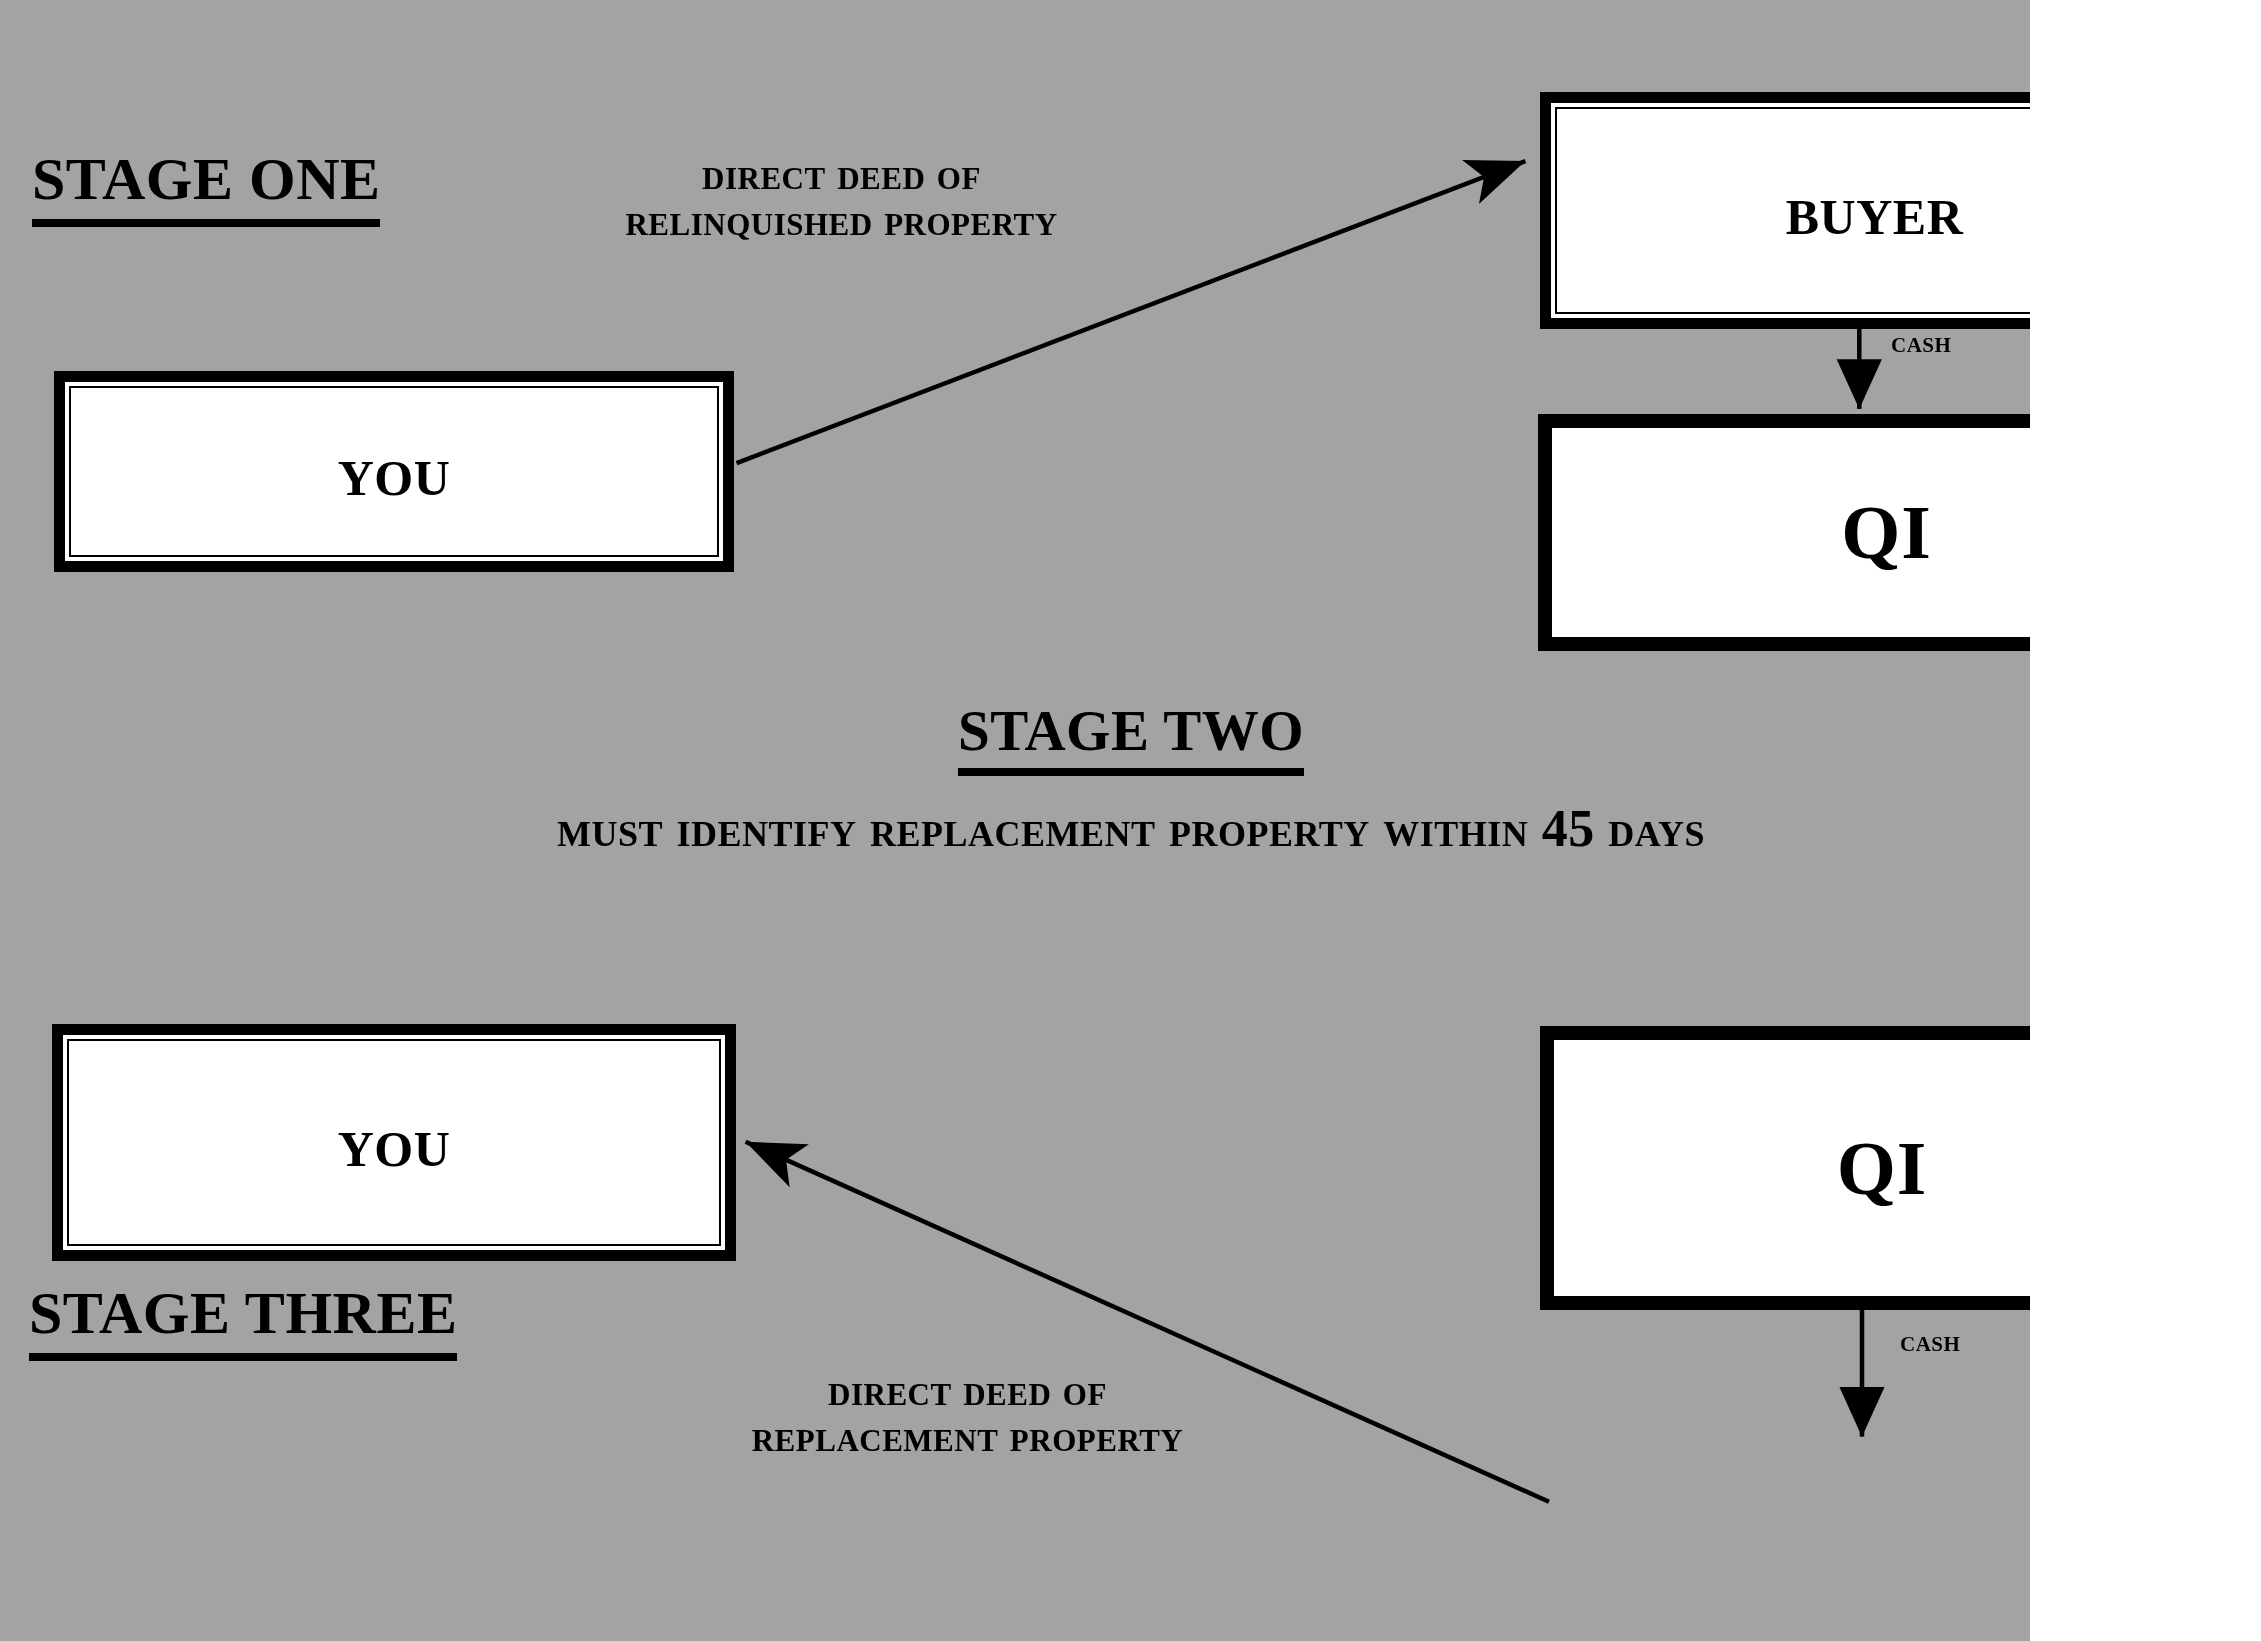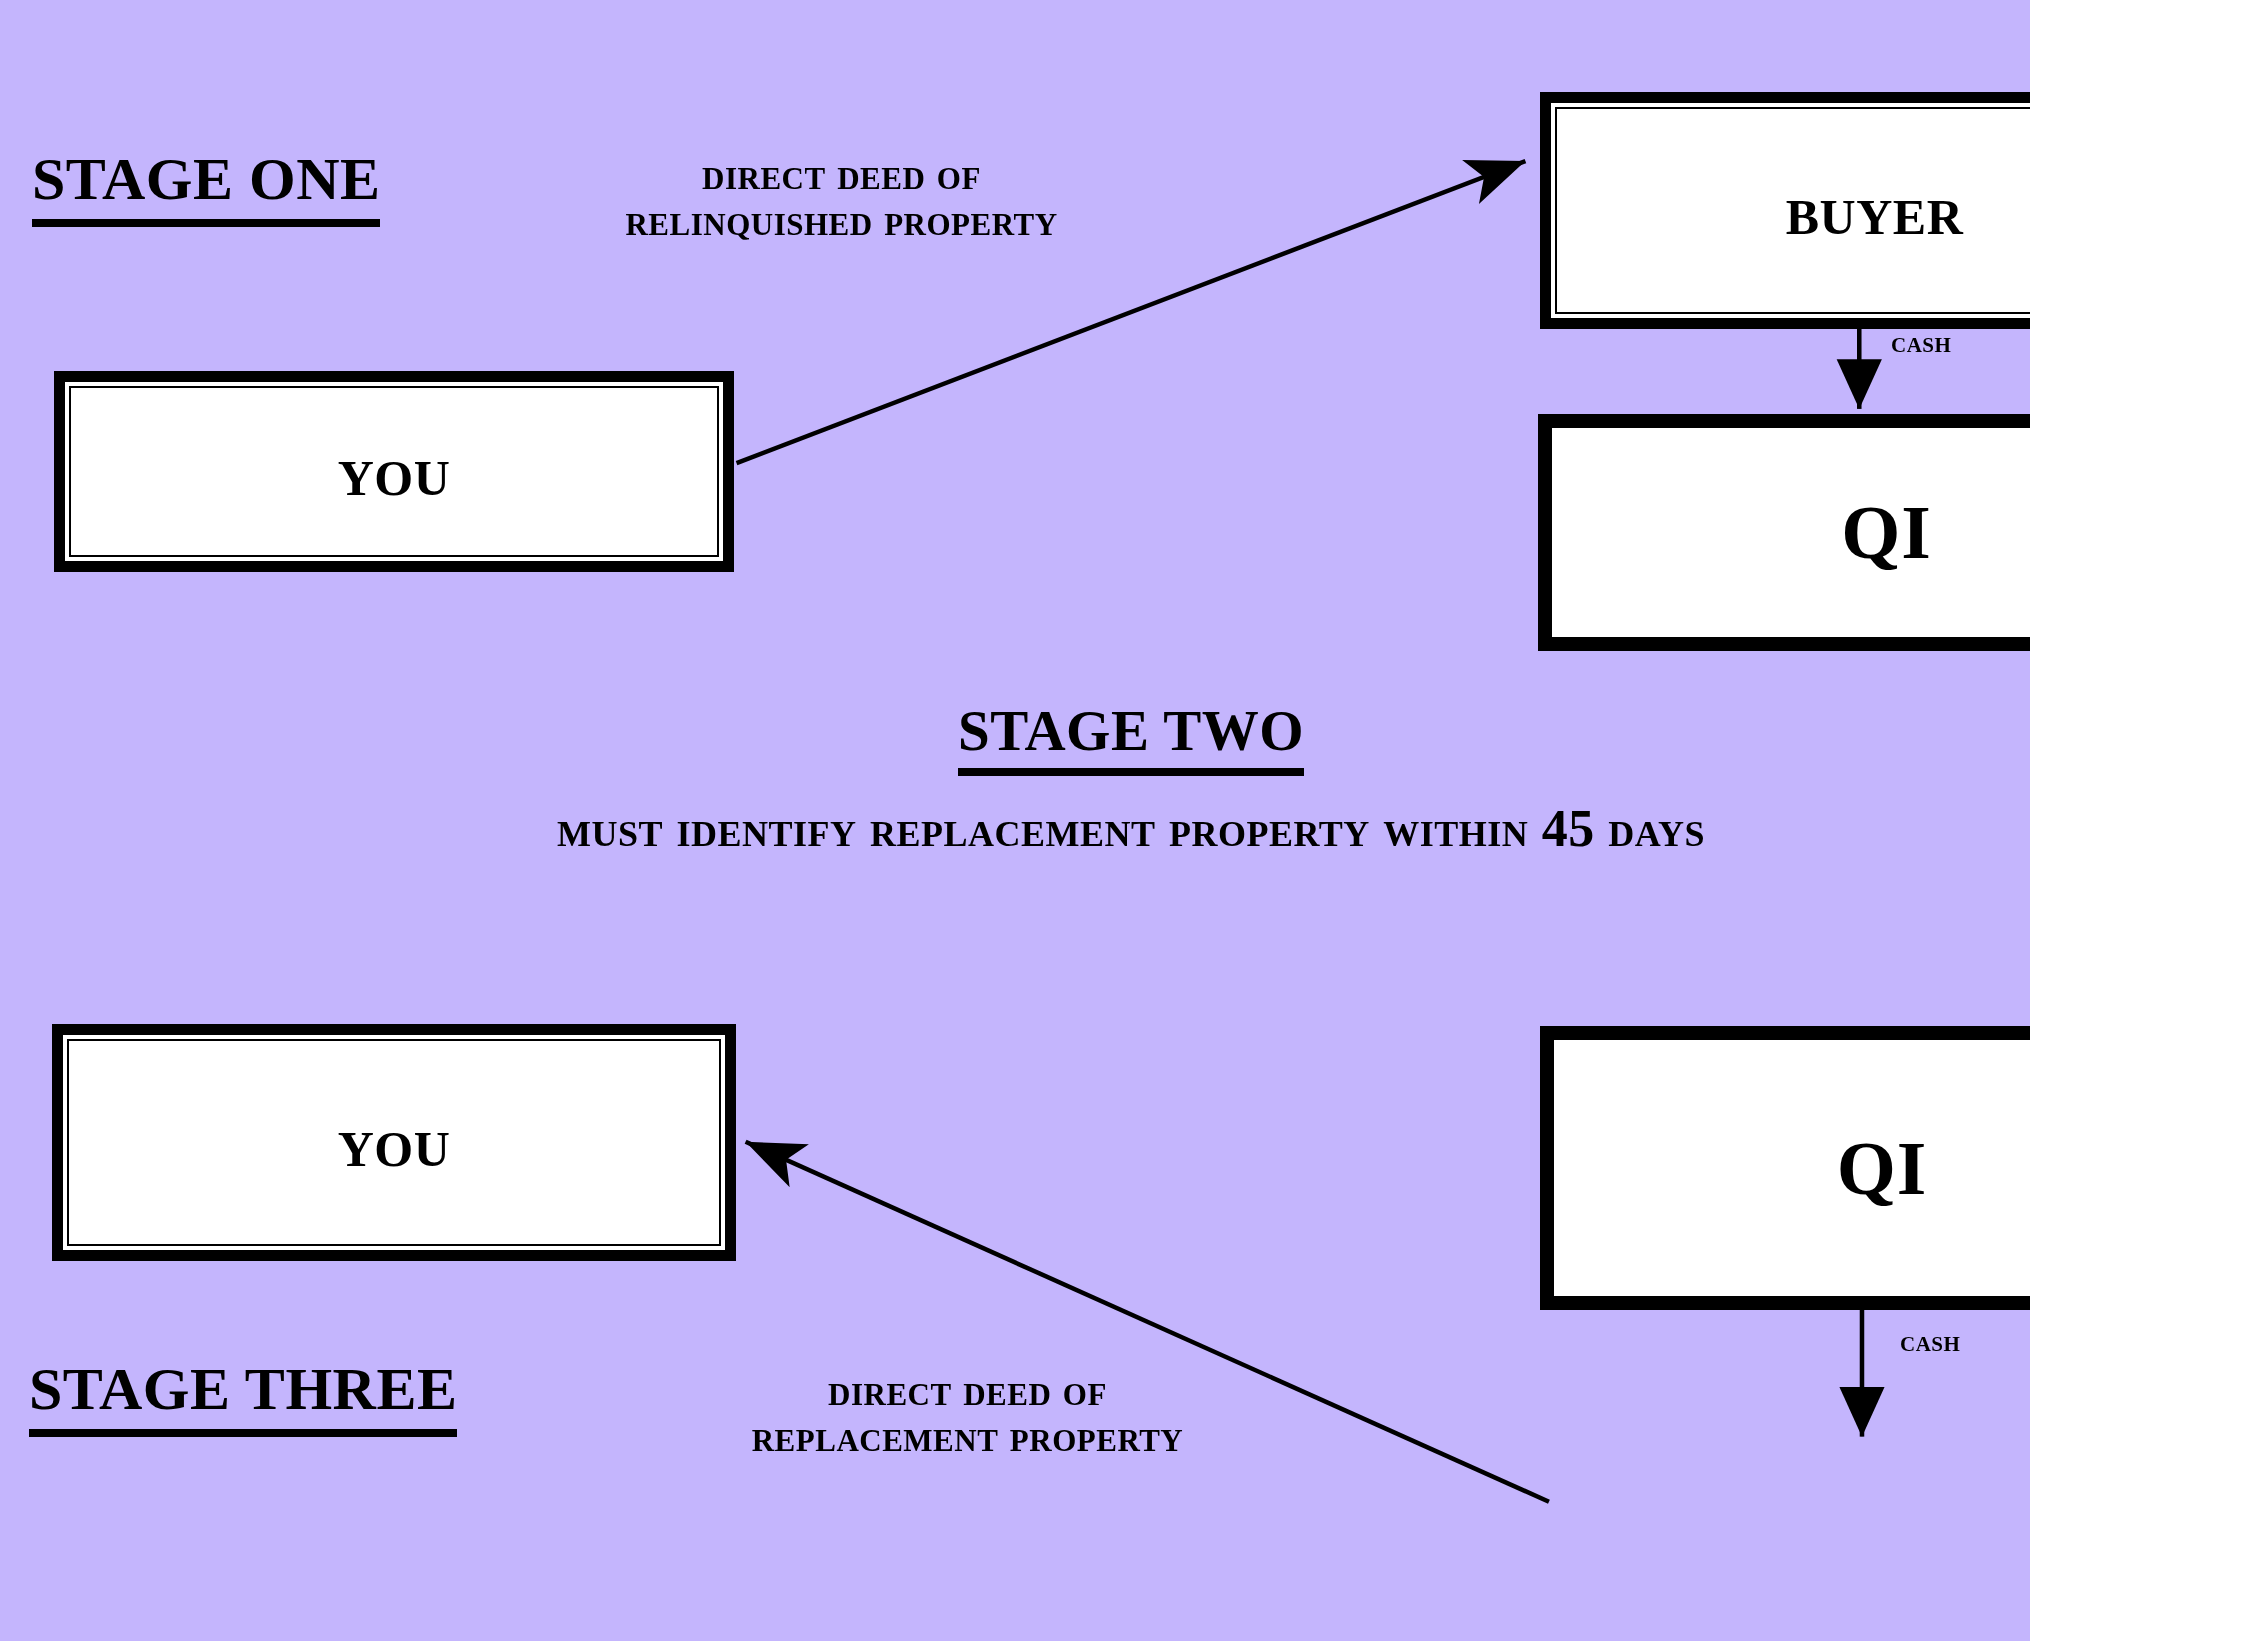--- a/index.html
+++ b/index.html
@@ -4,21 +4,21 @@
 <style>
   html, body {
     margin: 0;
     padding: 0;
     background: #ffffff;
   }
   #page {
     position: relative;
     width: 2030px;
     height: 1642px;
-    background: #c4b5fd;
+    background: #a3a3a3;
     overflow: hidden;
     font-family: "Liberation Serif", "DejaVu Serif", serif;
     color: #000000;
   }
 
   
   .box {
     position: absolute;
     box-sizing: border-box;
     background: #ffffff;
@@ -183,21 +183,21 @@
     <div id="stage-two-title">STAGE TWO</div>
     <span class="stage-two-line smallcaps" style="margin-top:19px;">Must Identify Replacement Property Within 45 Days</span>
   </div>
 
   <div class="box double" style="left:52px; top:1024px; width:684px; height:237px;">
     <span class="inner">
       <span class="smallcaps boxlabel">You</span>
     </span>
   </div>
 
-  <div class="stage-heading" style="left:29px; top:1355px;text-align:right;">STAGE THREE</div>
+  <div class="stage-heading" style="left:29px; top:1279px;text-align:right;">STAGE THREE</div>
 
   <div class="flow-label" style="left:633px; top:1368px; width:669px;">
     <span class="ln smallcaps">Direct Deed of</span>
     <span class="ln smallcaps">Replacement Property</span>
   </div>
 
   <div class="box single" style="left:1540px; top:1026px; width:684px; height:284px;">
     <span class="inner">
       <span class="qilabel">QI</span>
     </span>

